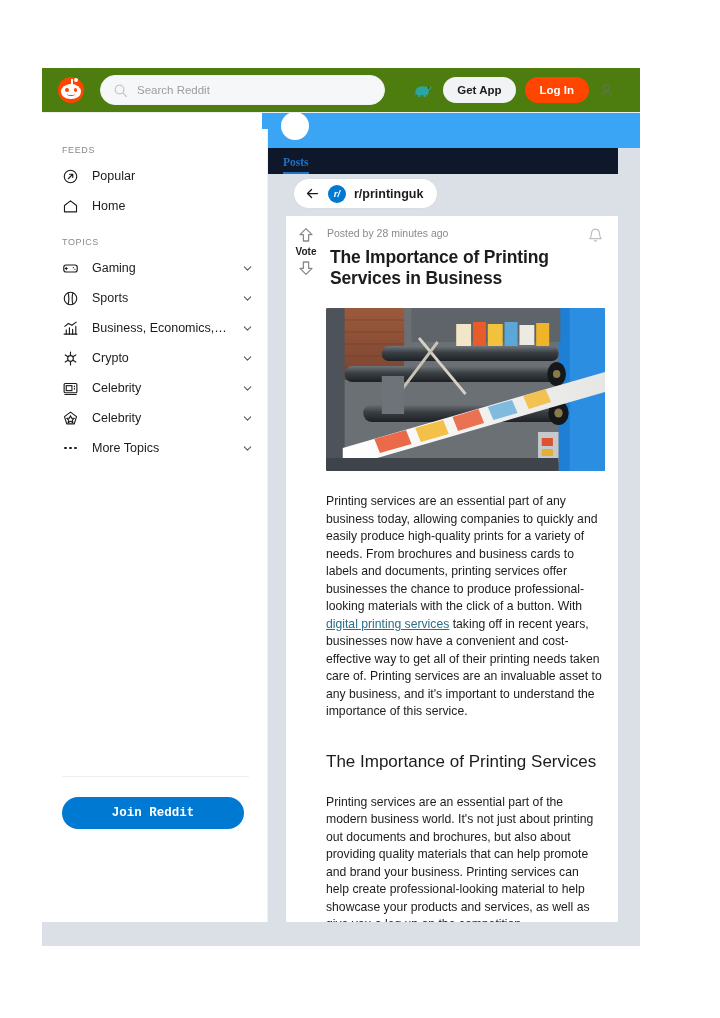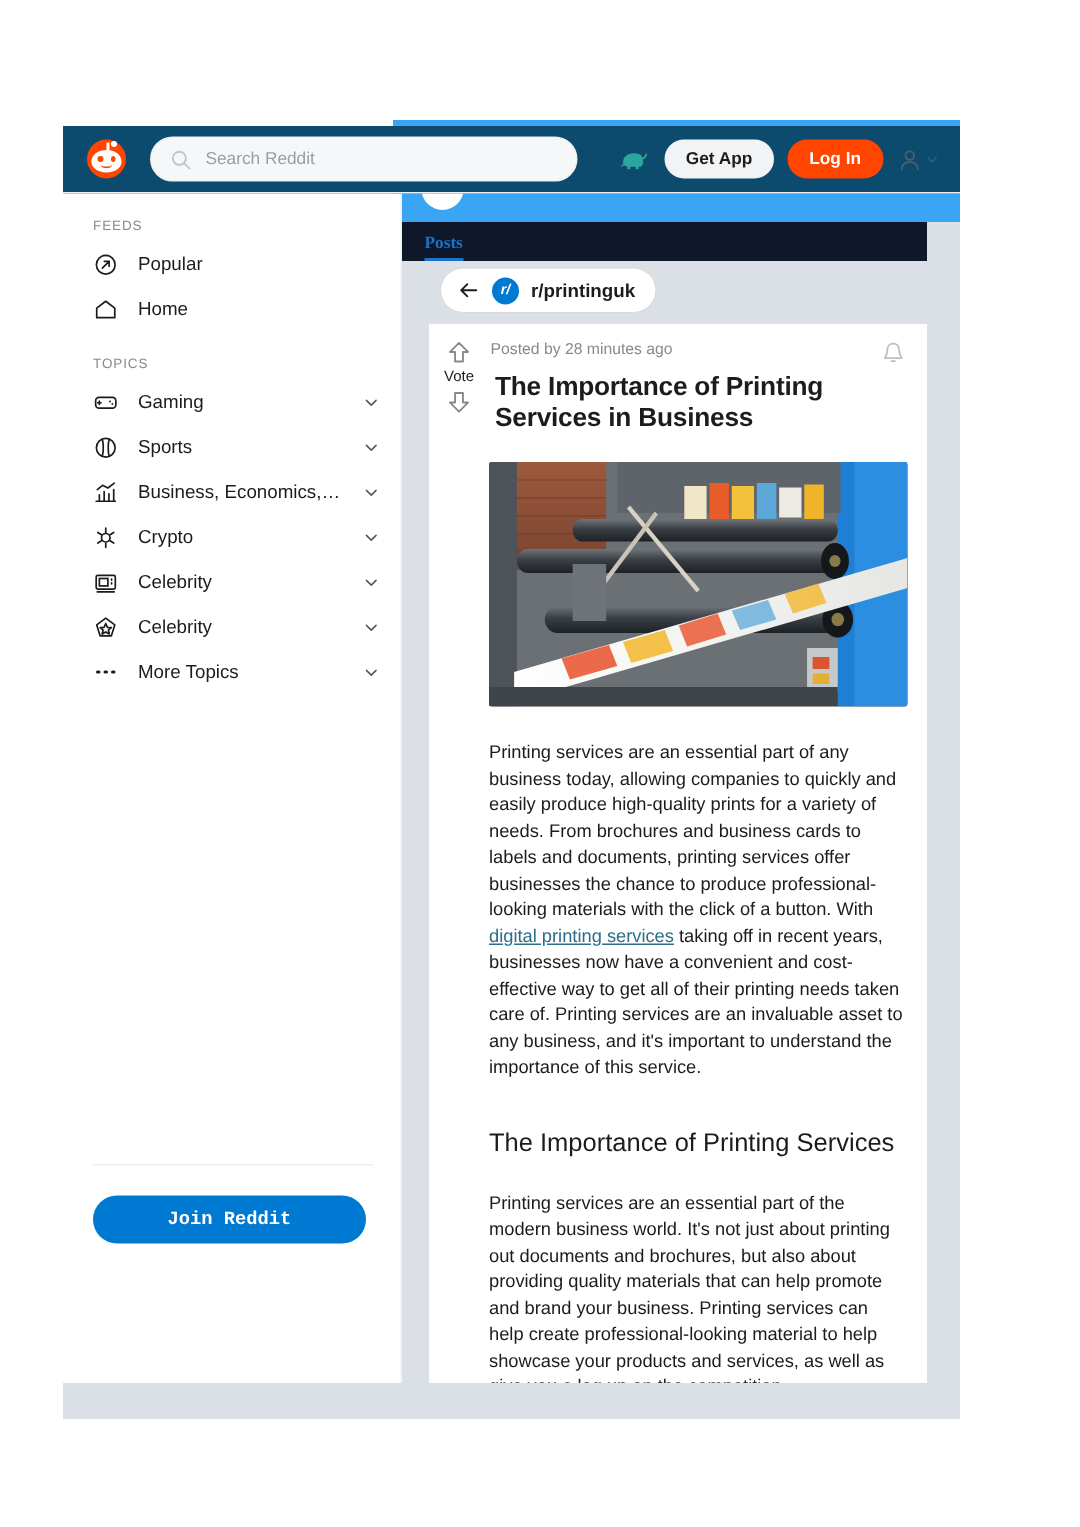--- a/index.html
+++ b/index.html
@@ -36,24 +36,24 @@
     height: 28px;
     border-radius: 50%;
     background: #ffffff;
     border: 3px solid #ffffff;
   }
 
   
   .topnav {
     position: absolute;
     left: 42px;
-    top: 84px;
+    top: 68px;
     width: 598px;
     height: 45px;
-    background: #0c4a6e;
+    background: #4d7c0f;
     border-bottom: 1px solid #edeff1;
     display: flex;
     align-items: center;
     padding: 0 10px;
     z-index: 20;
   }
   .reddit-logo {
     width: 26px; height: 26px;
     border-radius: 50%;
     background: #ff4500;
@@ -267,21 +267,21 @@
   .vote-rail {
     position: absolute;
     left: 0; top: 10px;
     width: 40px;
     display: flex;
     flex-direction: column;
     align-items: center;
     gap: 2px;
   }
   .vote-arrow { width: 18px; height: 18px; cursor: pointer; }
-  .vote-label { font-size: 10px; font-weight: normal; color: #1c1c1c; }
+  .vote-label { font-size: 10px; font-weight: bold; color: #1c1c1c; }
 
   .post-head {
     padding: 11px 14px 0 41px;
     display: flex;
     align-items: flex-start;
   }
   .posted-by { font-size: 10.5px; color: #878a8c; }
   .bell-icon { width: 17px; height: 17px; margin-left: auto; cursor:pointer; opacity:.55;}
 
   .post-title {

